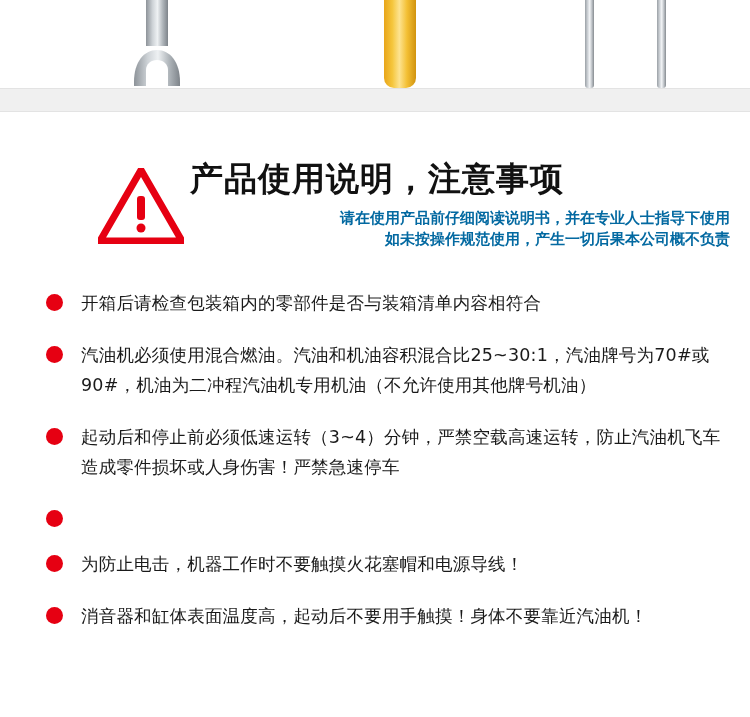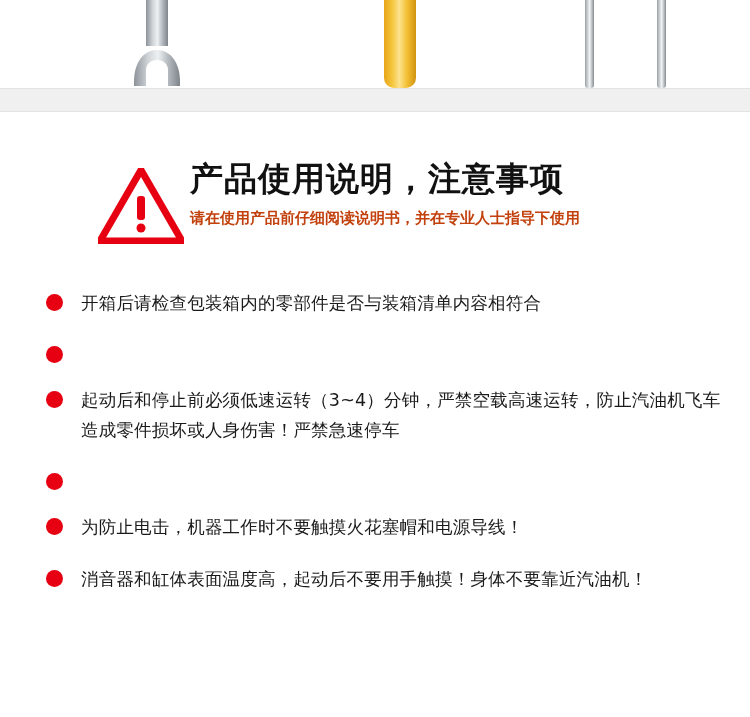--- a/index.html
+++ b/index.html
@@ -98,24 +98,25 @@
     font-size: 33px;
     font-weight: bold;
     color: #111111;
     letter-spacing: 1px;
     line-height: 42px;
     margin: 0 0 8px 0;
     font-family: "DejaVu Sans", "Liberation Sans", sans-serif;
   }
   .heading-sub {
     font-size: 15px;
-    color: #c2410c;
+    color: #0369a1;
     font-weight: bold;
     line-height: 21px;
     margin: 0;
+    text-align: right;
   }
   .heading-sub div { white-space: nowrap; }
 
   
   .bullet-list {
     position: absolute;
     left: 0;
     top: 288px;
     width: 750px;
   }
@@ -178,31 +179,33 @@
   <div class="heading-block">
     <svg class="warn-triangle" viewBox="0 0 86 76">
       <path d="M43 2 L84 73 L2 73 Z" fill="#ffffff" stroke="#e60012" stroke-width="7" stroke-linejoin="round"></path>
       <rect x="39" y="28" width="8" height="24" rx="3" fill="#e60012"></rect>
       <circle cx="43" cy="60" r="4.5" fill="#e60012"></circle>
     </svg>
     <div class="heading-text">
       <div class="heading-title">产品使用说明，注意事项</div>
       <div class="heading-sub">
         <div>请在使用产品前仔细阅读说明书，并在专业人士指导下使用</div>
+        <div>如未按操作规范使用，产生一切后果本公司概不负责</div>
       </div>
     </div>
   </div>
 
   <div class="bullet-list">
     <div class="bullet-item">
       <span class="bullet-dot"></span>
       <span class="bullet-text">开箱后请检查包装箱内的零部件是否与装箱清单内容相符合</span>
     </div>
     <div class="bullet-item">
       <span class="bullet-dot"></span>
+      <span class="bullet-text">汽油机必须使用混合燃油。汽油和机油容积混合比25~30:1，汽油牌号为70#或90#，机油为二冲程汽油机专用机油（不允许使用其他牌号机油）</span>
     </div>
     <div class="bullet-item">
       <span class="bullet-dot"></span>
       <span class="bullet-text">起动后和停止前必须低速运转（3~4）分钟，严禁空载高速运转，防止汽油机飞车造成零件损坏或人身伤害！严禁急速停车</span>
     </div>
     <div class="bullet-item">
       <span class="bullet-dot"></span>
     </div>
     <div class="bullet-item">
       <span class="bullet-dot"></span>

